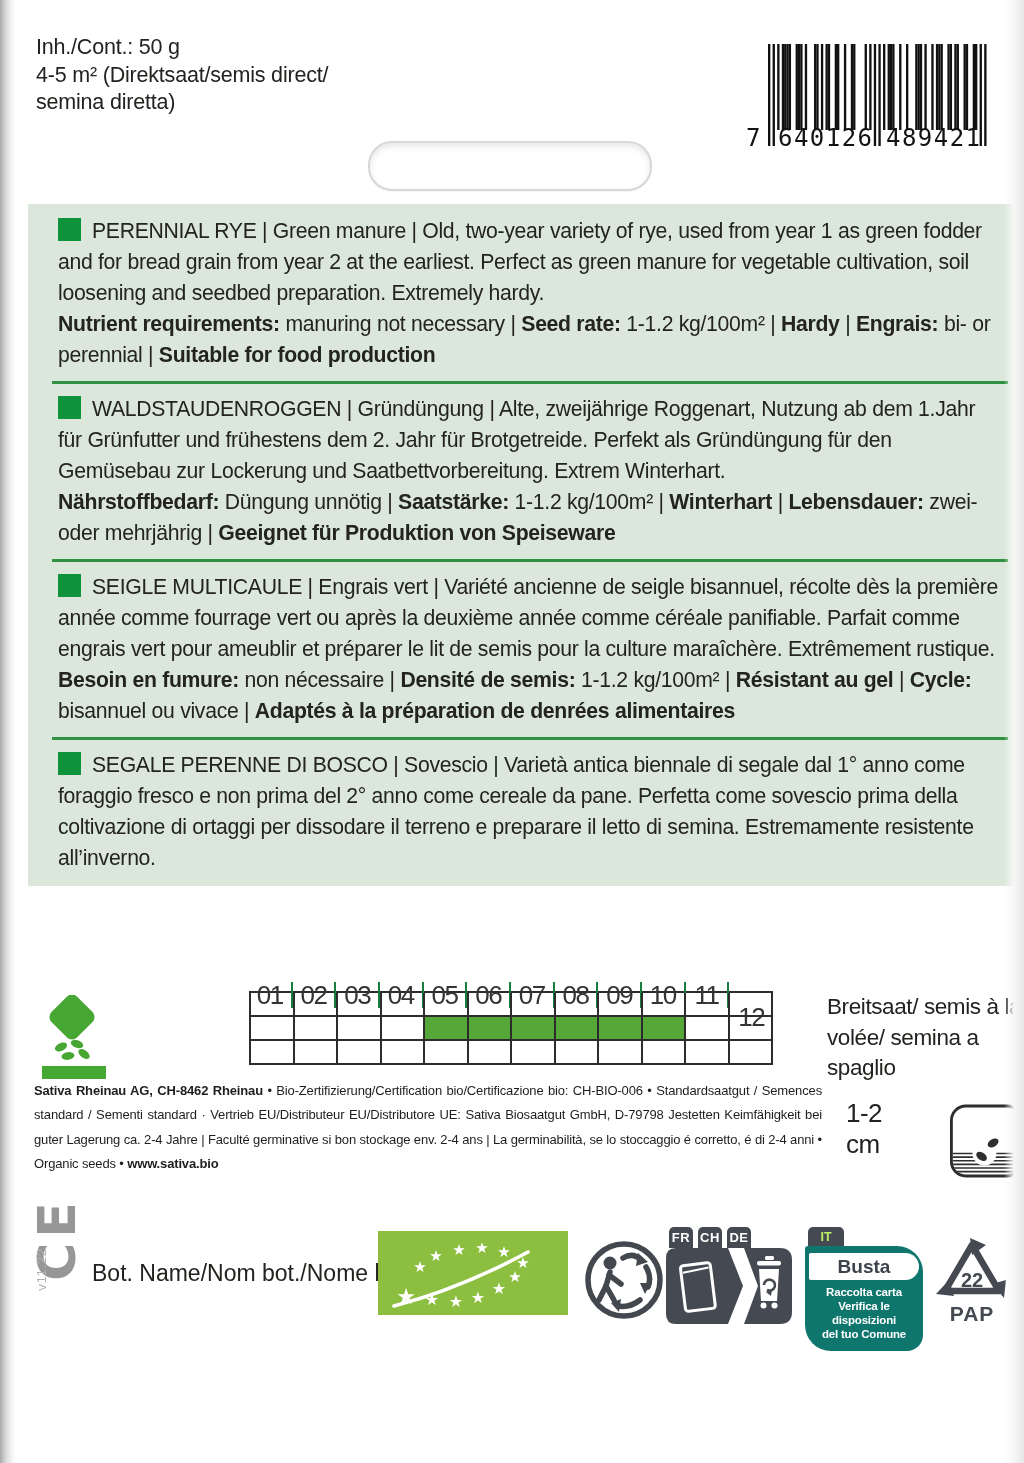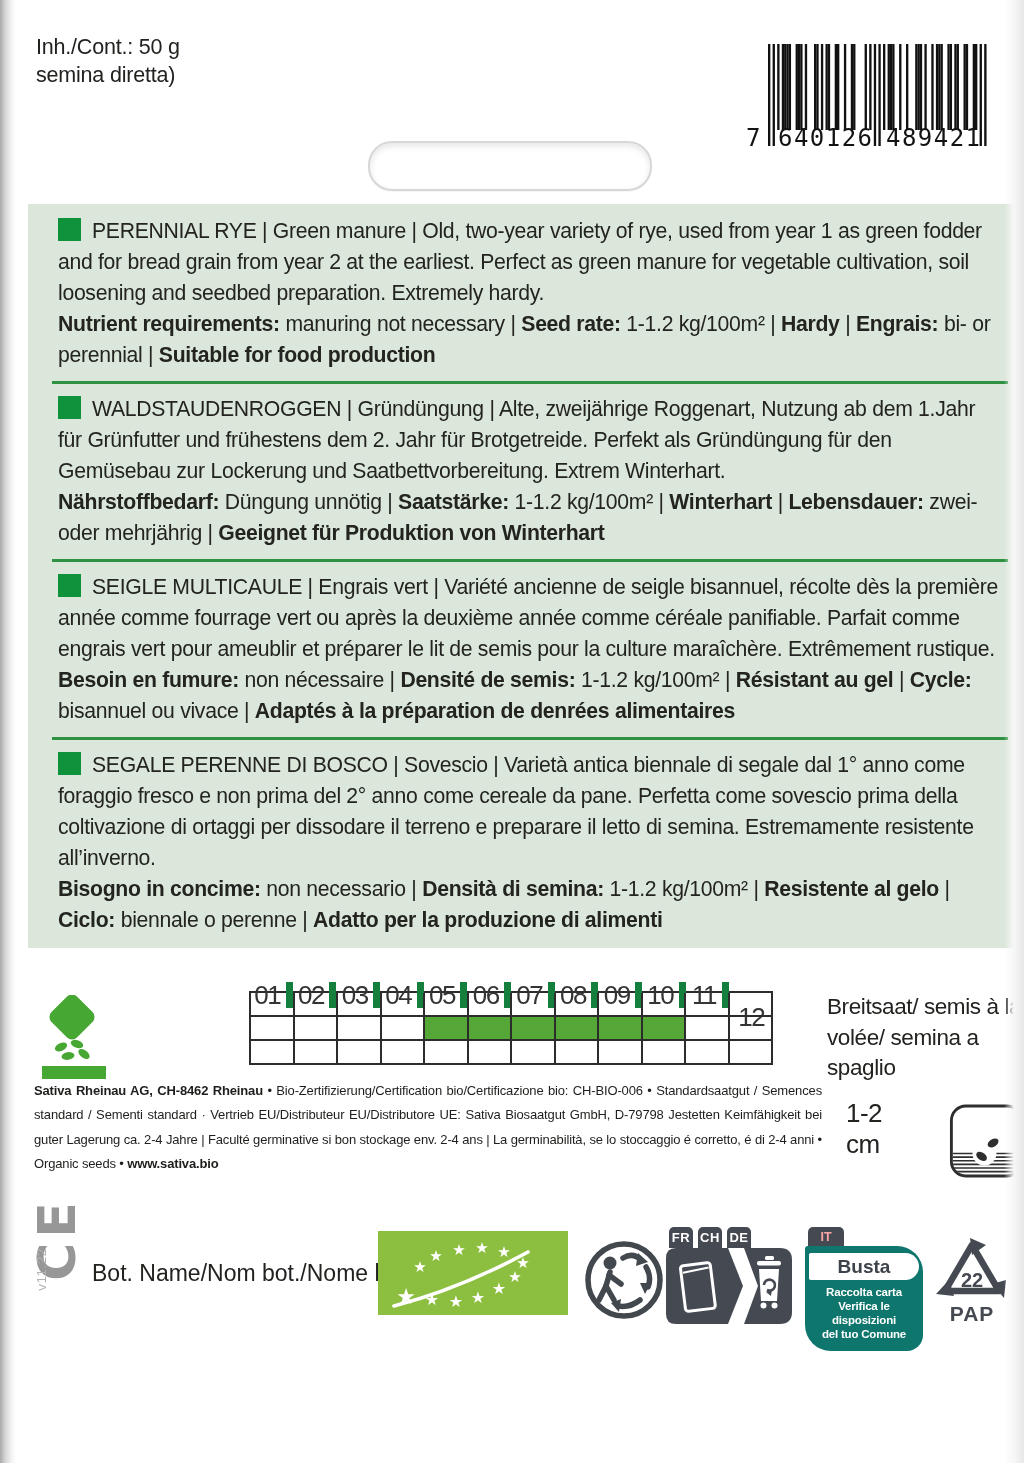--- a/index.html
+++ b/index.html
@@ -34,21 +34,21 @@
   .bullet{display:inline-block;width:23px;height:23px;background:#0e923c;margin-right:11px;transform:translateY(3px);}
   b{font-weight:700;}
 
   
   .sow-icon{position:absolute;left:40px;top:995px;}
 
   
   .calendar{position:absolute;left:249px;top:960px;width:524px;}
   .cal-months{display:grid;grid-template-columns:repeat(12,1fr);height:31px;align-items:center;}
   .cal-month{text-align:center;font-size:26px;line-height:26px;height:26px;color:#343434;
-    letter-spacing:-1.5px;border-right:7px solid #15803d;}
+    letter-spacing:-1.5px;border-right:2px solid #15803d;}
   .cal-month:last-child{border-right:none;margin-top:44px;}
   .cal-grid{display:grid;grid-template-columns:repeat(12,1fr);
     border-top:2.5px solid #2c2c2c;border-left:2px solid #2c2c2c;}
   .cal-cell{height:22px;border-right:2px solid #2c2c2c;border-bottom:2.5px solid #2c2c2c;background:transparent;}
   .cal-cell.active{background:#55a838;}
 
   .method-label{position:absolute;left:827px;top:992px;width:198px;font-size:22.5px;line-height:30.5px;letter-spacing:-0.4px;}
   .depth{position:absolute;left:846px;top:1098px;display:flex;align-items:flex-end;gap:30px;}
   .depth-label{font-size:26px;letter-spacing:-0.5px;margin-bottom:20px;}
 
@@ -66,39 +66,40 @@
 
   .eu-logo{position:absolute;left:378px;top:1231px;}
   .triman{position:absolute;left:583px;top:1239px;}
 
   .infotri{position:absolute;left:666px;top:1227px;width:128px;}
   .tabs{display:flex;gap:5px;padding-left:3px;}
   .tab{background:#454a52;color:#fff;font-weight:700;font-size:13px;width:24px;height:21px;
     border-radius:5px 5px 0 0;display:flex;align-items:center;justify-content:center;letter-spacing:0.5px;}
 
   .busta{position:absolute;left:805px;top:1227px;width:118px;}
-  .busta-tab{width:36px;height:20px;background:#454a52;color:#fca5a5;border-radius:5px 5px 0 0;
+  .busta-tab{width:36px;height:20px;background:#454a52;color:#bef264;border-radius:5px 5px 0 0;
     font-size:12.5px;font-weight:700;display:flex;align-items:center;justify-content:center;margin-left:3px;}
   .busta-box{background:#0f766e;border-radius:3px 26px 16px 26px;padding:5px 0 10px;margin-top:-1px;}
   .busta-band{background:#fff;margin:2px 4px 5px 4px;height:27px;border-radius:2px 15px 15px 2px;
     display:flex;align-items:center;justify-content:center;color:#3d434b;font-weight:700;font-size:19px;}
   .busta-lines{color:#fff;font-weight:700;font-size:11.5px;line-height:14px;text-align:center;letter-spacing:-0.2px;}
 
   .pap{position:absolute;left:934px;top:1238px;width:76px;text-align:center;color:#454a52;}
   .pap-label{font-weight:700;font-size:21px;letter-spacing:1px;margin-top:-4px;}
 </style>
 </head>
 <body>
 
 <div>
   <div class="edge-left"></div>
   <div class="edge-right"></div>
 
   <div class="top-info">
     <div>Inh./Cont.:  50 g</div>
+    <div>4-5 m² (Direktsaat/semis direct/</div>
     <div>semina diretta)</div>
   </div>
 
   <div class="hang-hole"></div>
 
   <div class="barcode">
     <svg id="bc-bars" width="224" height="102">
         <rect x="0.00" y="0" width="2.34" height="102" fill="#111111"></rect>
         <rect x="4.60" y="0" width="2.34" height="102" fill="#111111"></rect>
         <rect x="9.20" y="0" width="2.34" height="86" fill="#111111"></rect>
@@ -168,29 +169,28 @@
       </div>
   </div>
 
   <div class="panel" id="lang-blocks">
       <div class="block">
         <p><span class="bullet"></span><span>PERENNIAL RYE | Green manure |  Old, two-year variety of rye, used from year 1 as green fodder and for bread grain from year 2 at the earliest. Perfect as green manure for vegetable cultivation, soil loosening and seedbed preparation. Extremely hardy.</span></p>
         <p><b>Nutrient requirements:</b><span> manuring not necessary | </span><b>Seed rate:</b><span> 1-1.2 kg/100m² | </span><b>Hardy</b><span>  | </span><b>Engrais:</b><span> bi- or perennial | </span><b>Suitable for food production</b></p>
       </div>
       <div class="block">
         <p><span class="bullet"></span><span>WALDSTAUDENROGGEN | Gründüngung | Alte, zweijährige Roggenart, Nutzung ab dem 1.Jahr für Grünfutter und frühestens dem 2. Jahr für Brotgetreide. Perfekt als Gründüngung für den Gemüsebau zur Lockerung und Saatbettvorbereitung. Extrem Winterhart.</span></p>
-        <p><b>Nährstoffbedarf:</b><span> Düngung unnötig | </span><b>Saatstärke:</b><span> 1-1.2 kg/100m² | </span><b>Winterhart</b><span>  | </span><b>Lebensdauer:</b><span> zwei- oder mehrjährig | </span><b>Geeignet für Produktion von Winterhart</b></p>
+        <p><b>Nährstoffbedarf:</b><span> Düngung unnötig | </span><b>Saatstärke:</b><span> 1-1.2 kg/100m² | </span><b>Winterhart</b><span>  | </span><b>Lebensdauer:</b><span> zwei- oder mehrjährig | </span><b>Geeignet für Produktion von Speiseware</b></p>
       </div>
       <div class="block">
         <p><span class="bullet"></span><span>SEIGLE MULTICAULE | Engrais vert | Variété ancienne de seigle bisannuel, récolte dès la première année comme fourrage vert ou après la deuxième année comme céréale panifiable. Parfait comme engrais vert pour ameublir et préparer le lit de semis pour la culture maraîchère. Extrêmement rustique.</span></p>
         <p><b>Besoin en fumure:</b><span> non nécessaire | </span><b>Densité de semis:</b><span> 1-1.2 kg/100m² | </span><b>Résistant au gel</b><span>  | </span><b>Cycle:</b><span> bisannuel ou vivace | </span><b>Adaptés à la préparation de denrées alimentaires</b></p>
       </div>
       <div class="block">
         <p><span class="bullet"></span><span>SEGALE PERENNE DI BOSCO | Sovescio | Varietà antica biennale di segale dal 1° anno come foraggio fresco e non prima del 2° anno come cereale da pane. Perfetta come sovescio prima della coltivazione di ortaggi per dissodare il terreno e preparare il letto di semina. Estremamente resistente all’inverno.</span></p>
-        <p><b>Bisogno in concime:</b><span> non necessario | </span><b>Densità di semina:</b><span> 1-1.2 kg/100m² | </span><b>Resistente al gelo</b><span>  | </span><b>Ciclo:</b><span> biennale o perenne | </span><b>Adatto per la produzione di alimenti</b></p>
       </div>
     </div>
 
   <div class="sow-icon">
     <svg width="70" height="88" viewBox="0 0 70 88">
       <rect x="14" y="4" width="36" height="36" rx="7" fill="#47a733" transform="rotate(45 32 22)"></rect>
       <ellipse cx="21" cy="52" rx="6.5" ry="3.8" fill="#47a733" transform="rotate(-25 21 52)"></ellipse>
       <ellipse cx="37" cy="49" rx="6.5" ry="3.8" fill="#47a733" transform="rotate(20 37 49)"></ellipse>
       <ellipse cx="28" cy="61" rx="6.5" ry="3.8" fill="#47a733" transform="rotate(-8 28 61)"></ellipse>
       <ellipse cx="44" cy="59" rx="6.5" ry="3.8" fill="#47a733" transform="rotate(38 44 59)"></ellipse>

